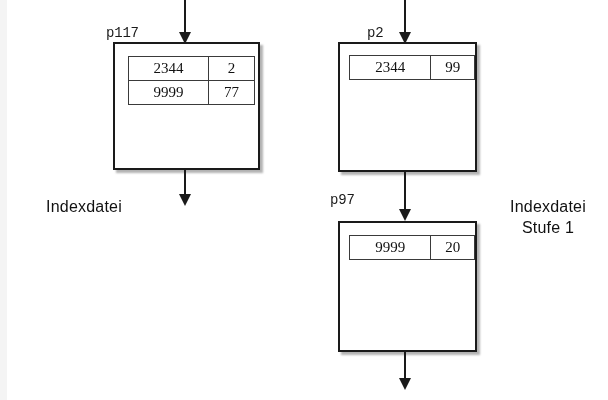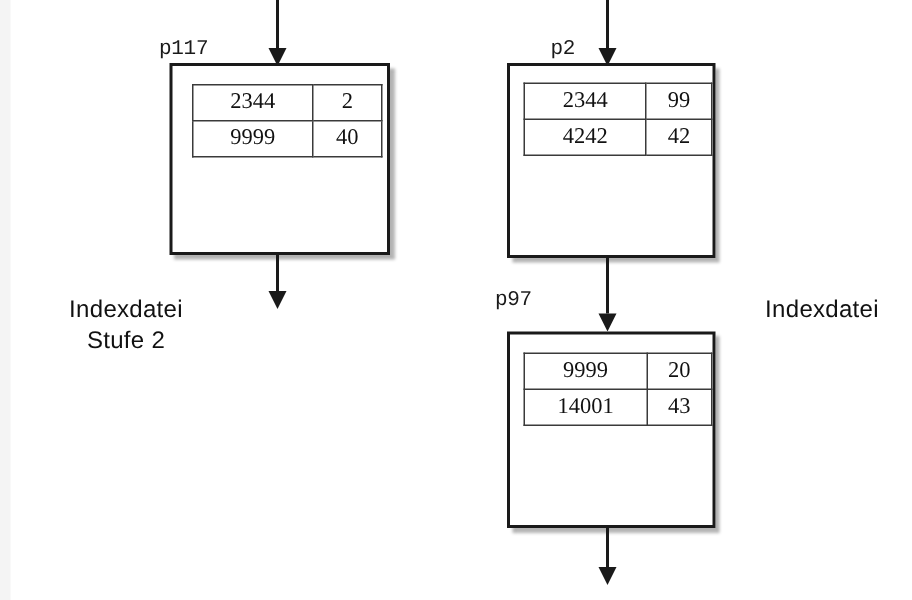--- a/index.html
+++ b/index.html
@@ -120,80 +120,72 @@
   <div class="node-label" style="left:106px; top:25px;">p117</div>
   <div class="node" style="left:113px; top:42px; width:147px; height:128px;">
     <table class="entry-table" style="left:13px; top:12px;">
       <tbody>
         <tr>
           <td class="col-key">2344</td>
           <td class="col-val">2</td>
         </tr>
         <tr>
           <td class="col-key">9999</td>
-          <td class="col-val">40</td>
+          <td class="col-val">77</td>
         </tr>
       </tbody>
     </table>
   </div>
 
   <div class="arrow" style="left:178px; top:170px; width:14px; height:36px;">
     <div class="shaft" style="height:24px;"></div>
     <div class="head"></div>
   </div>
 
   <div class="caption" style="left:14px; top:196px; width:140px;">
     <span>Indexdatei</span>
-    <span class="line2">Stufe 2</span>
   </div>
 
   <div class="arrow" style="left:398px; top:0px; width:14px; height:44px;">
     <div class="shaft" style="height:32px;"></div>
     <div class="head"></div>
   </div>
 
   <div class="node-label" style="left:331px; top:25px;padding-left:36px;">p2</div>
   <div class="node" style="left:338px; top:42px; width:139px; height:130px;">
     <table class="entry-table wide" style="left:9px; top:11px;">
       <tbody>
         <tr>
           <td class="col-key">2344</td>
           <td class="col-val">99</td>
-        </tr>
-        <tr>
-          <td class="col-key">4242</td>
-          <td class="col-val">42</td>
         </tr>
       </tbody>
     </table>
   </div>
 
   <div class="arrow" style="left:398px; top:172px; width:14px; height:49px;">
     <div class="shaft" style="height:37px;"></div>
     <div class="head"></div>
   </div>
 
   <div class="node-label" style="left:330px; top:192px;">p97</div>
   <div class="node" style="left:338px; top:221px; width:139px; height:131px;">
     <table class="entry-table wide" style="left:9px; top:12px;">
       <tbody>
         <tr>
           <td class="col-key">9999</td>
           <td class="col-val">20</td>
         </tr>
-        <tr>
-          <td class="col-key">14001</td>
-          <td class="col-val">43</td>
-        </tr>
       </tbody>
     </table>
   </div>
 
   <div class="arrow" style="left:398px; top:352px; width:14px; height:38px;">
     <div class="shaft" style="height:26px;"></div>
     <div class="head"></div>
   </div>
 
   <div class="caption" style="left:492px; top:196px; width:112px;">
     <span>Indexdatei</span>
+    <span class="line2">Stufe 1</span>
   </div>
 
 </div>
 
 </body></html>

